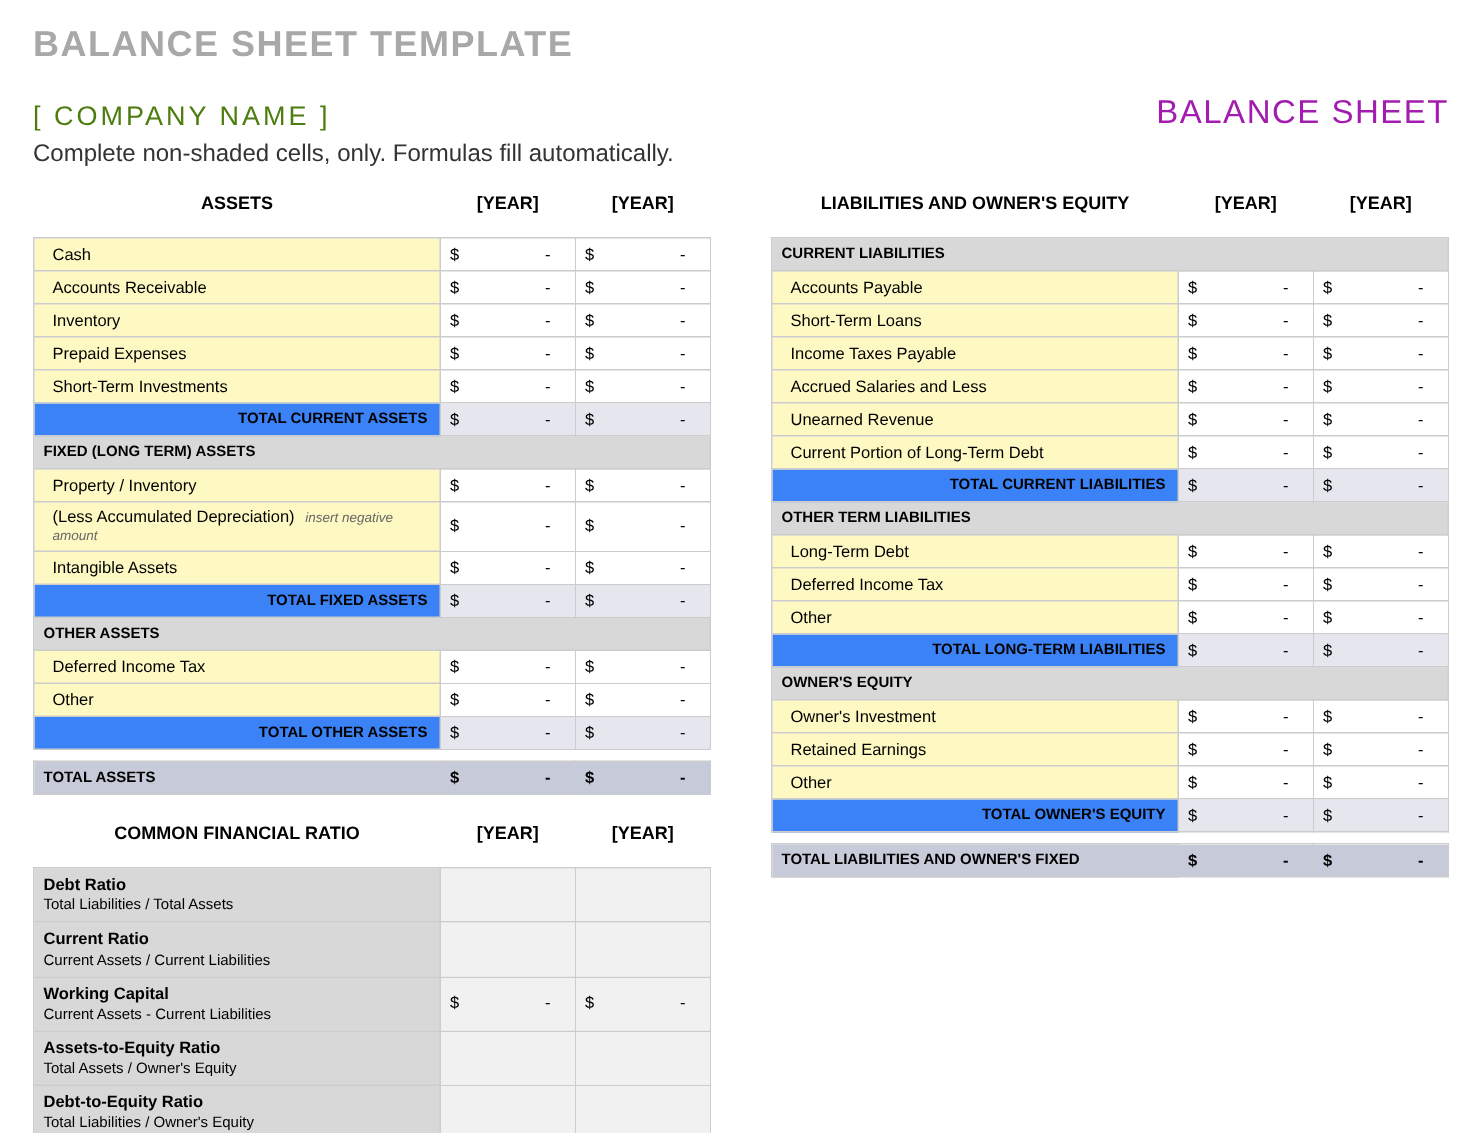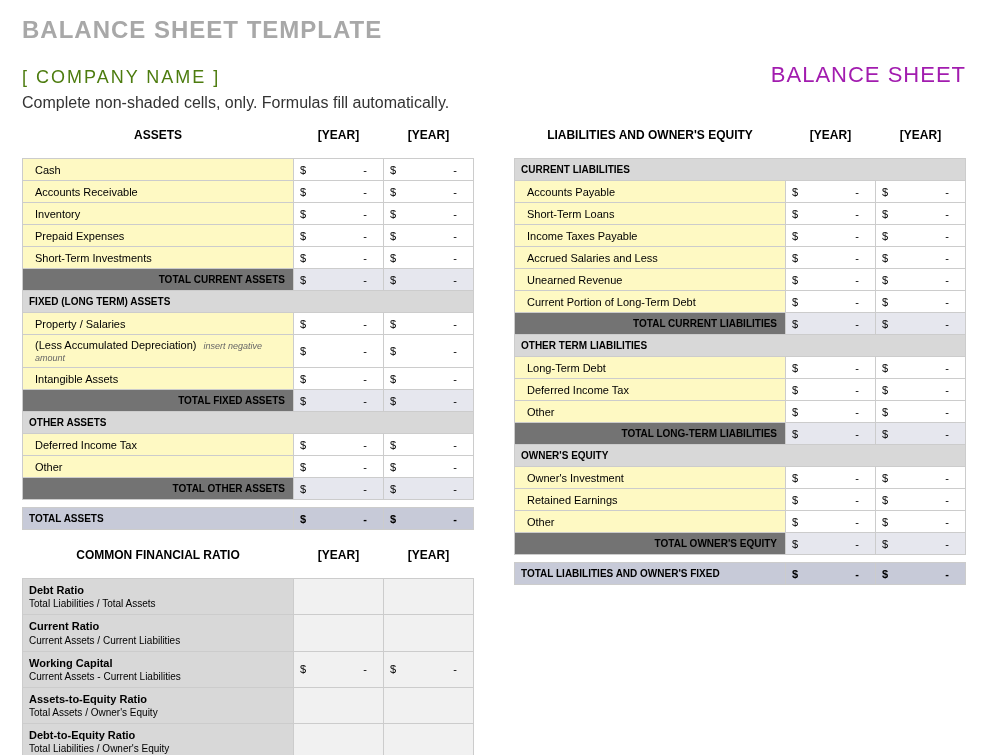--- a/index.html
+++ b/index.html
@@ -88,21 +88,21 @@
     margin-left: 4px;
   }
   .val-cell {
     background: #fff;
     text-align: left;
     position: relative;
   }
   .val-cell .dollar { float: left; }
   .val-cell .dash { float: right; padding-right: 10px; }
   .subtotal td:first-child {
-    background: #737373;
+    background: #3b82f6;
     font-weight: bold;
     text-align: right;
     font-size: 10px;
     padding-right: 8px;
   }
   .subtotal .val-cell { background: #e6e7ee; }
   .spacer td { border: none; height: 8px; padding: 0; }
   .grandtotal td:first-child {
     background: #c7cad8;
     font-weight: bold;
@@ -220,21 +220,21 @@
               <span class="dollar">$</span>
               <span class="dash">-</span>
             </td>
       </tr>
       <tr class="sub-header">
             <td colspan="3">FIXED (LONG TERM) ASSETS</td>
           </tr>
       </tbody>
         <tbody id="assets-fixed">
           <tr class="item">
-            <td>Property / Salaries</td>
+            <td>Property / Inventory</td>
             <td class="val-cell">
               <span class="dollar">$</span>
               <span class="dash">-</span>
             </td>
             <td class="val-cell">
               <span class="dollar">$</span>
               <span class="dash">-</span>
             </td>
           </tr>
           <tr class="item">

